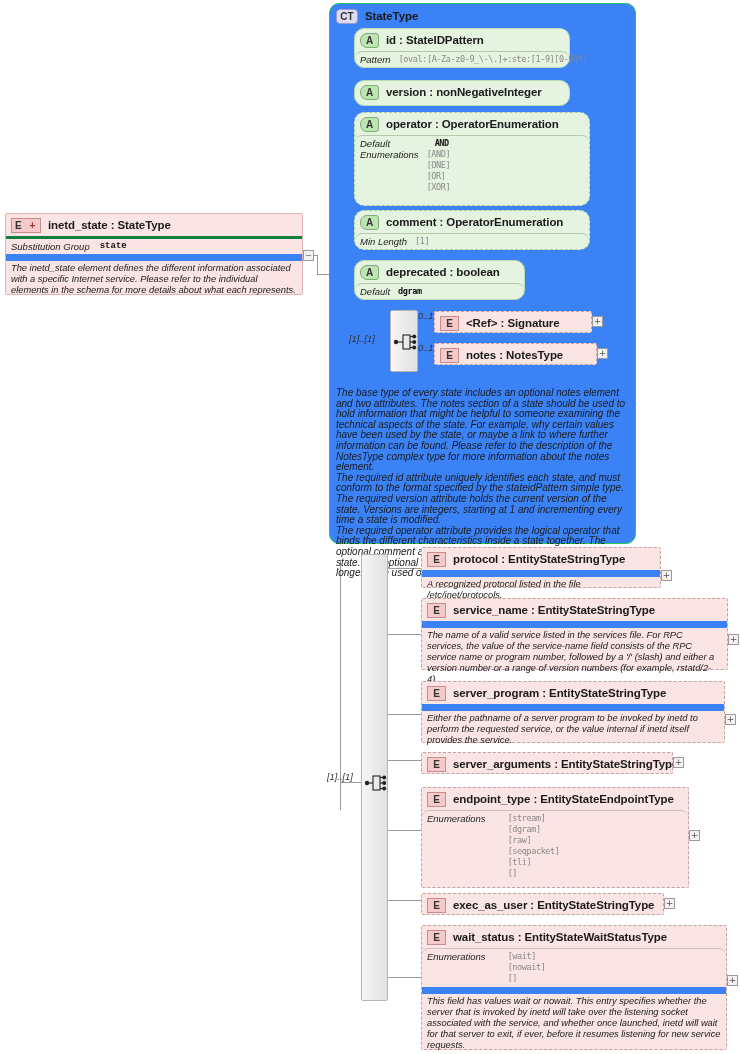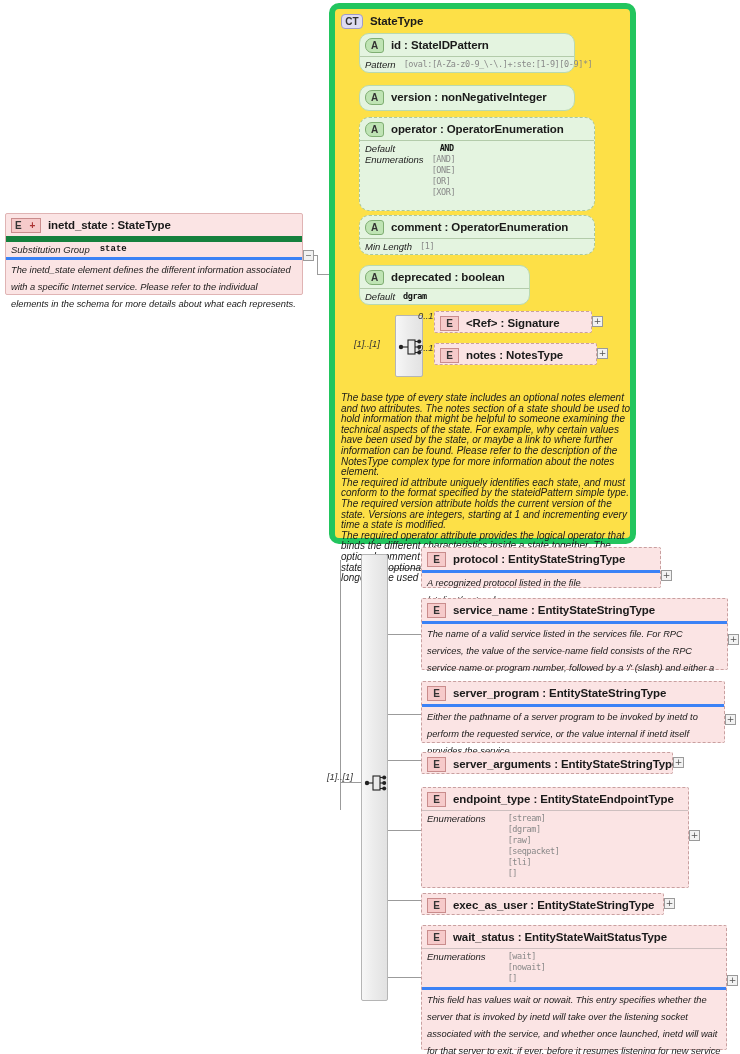--- a/index.html
+++ b/index.html
@@ -31,22 +31,22 @@
   
   .abox {
     background: #e4f4e0;
     border: 1px solid #b9d9b0;
     border-radius: 10px 10px 10px 10px;
   }
   .abox.dashed { border-style: dashed; border-color: #a8c8a0; }
 
   
   .ctbox {
-    background: #fde047;
-    border: 6px solid #22c55e;
+    background: #3b82f6;
+    border: 1px solid #22c55e;
     border-radius: 10px;
   }
 
   
   .bhead {
     display: flex;
     align-items: center;
     height: 22px;
     padding-left: 5px;
     white-space: nowrap;
@@ -83,20 +83,21 @@
     color: #1a1a1a;
     letter-spacing: -0.1px;
   }
 
   
   .facets {
     border-top: 1px solid #cdbfbf;
     padding: 2px 4px 3px 5px;
     display: flex;
     font-size: 9.5px;
+    border-radius: 7px;
   }
   .abox .facets { border-top: 1px solid #b3cbaa; }
   .flabel {
     font-style: italic;
     color: #222;
     flex: 0 0 auto;
     line-height: 11px;
   }
   .fvals {
     margin-left: 8px;
@@ -104,37 +105,37 @@
     line-height: 11px;
     font-family: "DejaVu Sans Mono", monospace;
     font-size: 8.5px;
     letter-spacing: -0.4px;
     white-space: pre;
   }
   .fvals.dark { color: #111; font-weight: bold; }
 
   
   .doc {
-    border-top: 3px solid #3b82f6;
+    border-top: 7px solid #3b82f6;
     padding: 2px 5px 3px 5px;
     font-size: 9.3px;
     font-style: italic;
     color: #1a1a1a;
-    line-height: 17px;
+    line-height: 11px;
   }
   .ctdoc {
     font-size: 10px;
     font-style: italic;
     color: #1a1a1a;
     line-height: 10.6px;
   }
 
   
   .subrow {
-    border-top: 6px solid #15803d;
+    border-top: 3px solid #15803d;
     padding: 2px 5px;
     display: flex;
     font-size: 9.5px;
   }
   .subrow .flabel { font-style: italic; }
   .subrow .subval {
     margin-left: 10px;
     font-family: Liberation Mono, monospace;
     font-size: 9px;
     font-weight: bold;

